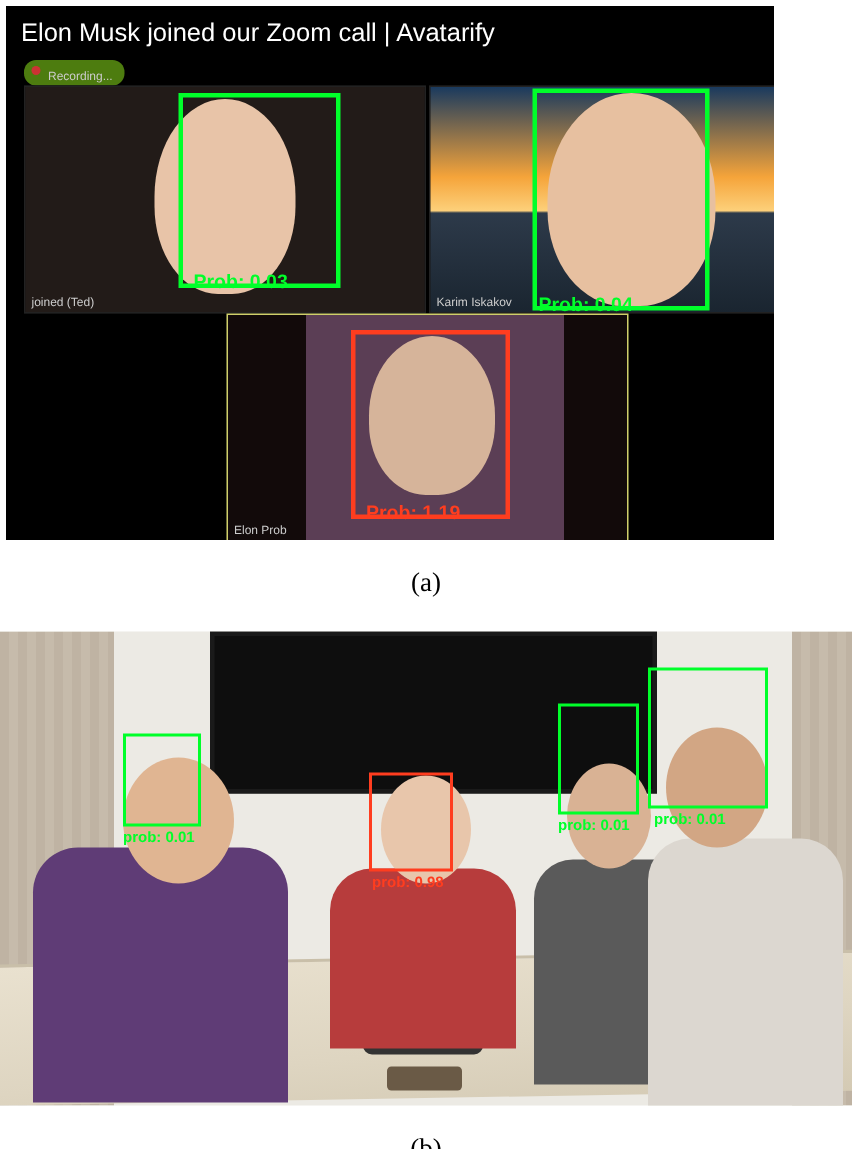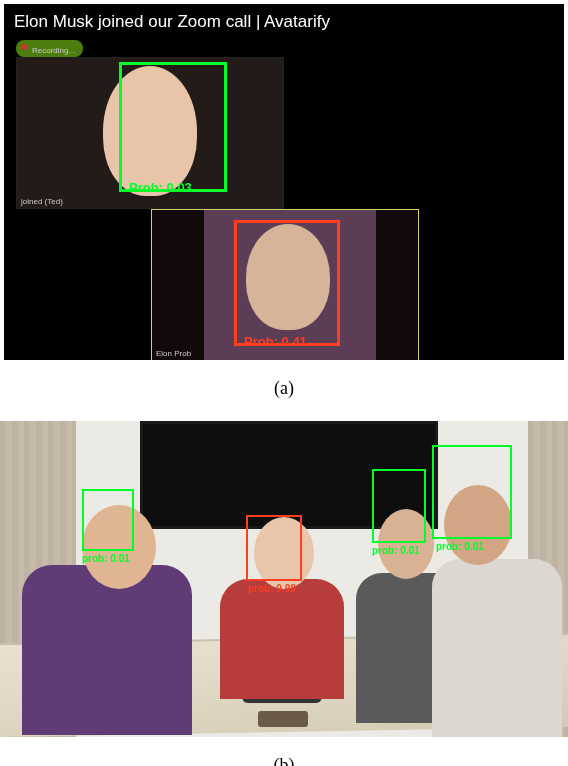--- a/index.html
+++ b/index.html
@@ -8,21 +8,21 @@
     width: 568px;
     background: #fff;
     font-family: Arial, Helvetica, sans-serif;
   }
   .figure {
     width: 568px;
   }
   
   .panel-a {
     position: relative;
-    width: 560px;
+    width: 512px;
     height: 356px;
     margin: 4px;
     background: #000;
     overflow: hidden;
   }
   .title-bar {
     position: absolute;
     left: 10px;
     top: 8px;
     color: #fff;
@@ -162,28 +162,35 @@
     <div class="rec-pill">Recording...</div>
 
     <div id="tile1" class="tile" style="left:12px; top:53px; width:266px; height:150px;">
       <div class="bg"></div>
       <div class="face-oval"></div>
       <div class="name-tag">joined (Ted)</div>
       <div class="bbox bbox-green" style="left:102px; top:4px; width:108px; height:130px; border-width:3px;"></div>
       <div class="prob-label prob-green" style="left:112px; top:122px;">Prob: 0.03</div>
     </div>
 
+    <div id="tile2" class="tile" style="left:282px; top:53px; width:266px; height:150px;">
+      <div class="bg"></div>
+      <div class="face-oval"></div>
+      <div class="name-tag">Karim Iskakov</div>
+      <div class="bbox bbox-green" style="left:68px; top:1px; width:118px; height:148px; border-width:3px;"></div>
+      <div class="prob-label prob-green" style="left:72px; top:137px;">Prob: 0.04</div>
+    </div>
 
     <div id="tile3" class="tile" style="left:147px; top:205px; width:266px; height:150px; border-color:#cfcf6a;">
       <div class="bg"></div>
       <div class="curtain"></div>
       <div class="face-oval"></div>
       <div class="name-tag">Elon Prob</div>
       <div class="bbox bbox-red" style="left:82px; top:10px; width:106px; height:126px; border-width:3px;"></div>
-      <div class="prob-label prob-red" style="left:92px; top:124px;">Prob: 0.41</div>
+      <div class="prob-label prob-red" style="left:92px; top:124px;">Prob: 1.19</div>
     </div>
   </div>
 
   <div class="caption">(a)</div>
 
   <div class="panel-b">
     <div class="wall-l"></div>
     <div class="wall-r"></div>
     <div class="tv"></div>
     <div class="table"></div>

